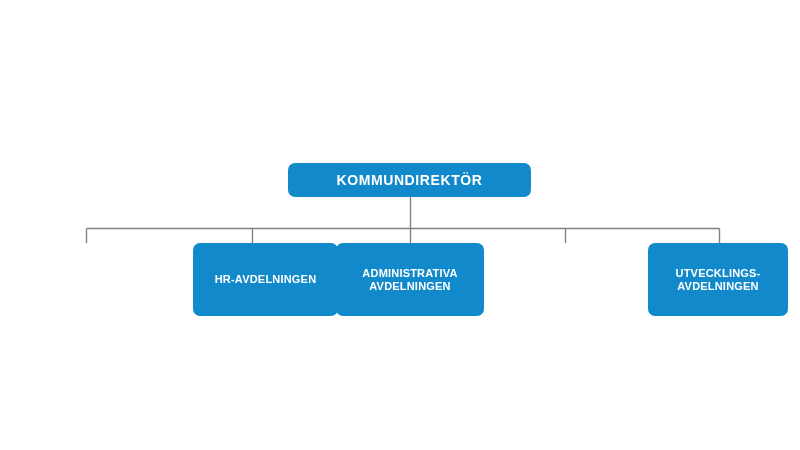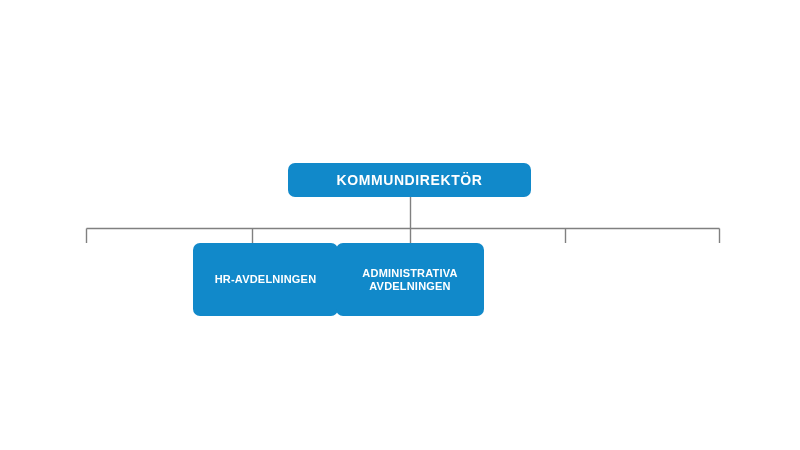--- a/index.html
+++ b/index.html
@@ -100,14 +100,17 @@
 
   <div class="node node-child n2">
     <span class="label">HR-AVDELNINGEN</span>
   </div>
 
   <div class="node node-child n3">
     <span class="label">ADMINISTRATIVA AVDELNINGEN</span>
   </div>
 
 
+  <div class="node node-child n5">
+    <span class="label">UTVECKLINGS- AVDELNINGEN</span>
+  </div>
 
 </div>
 
 </body></html>

